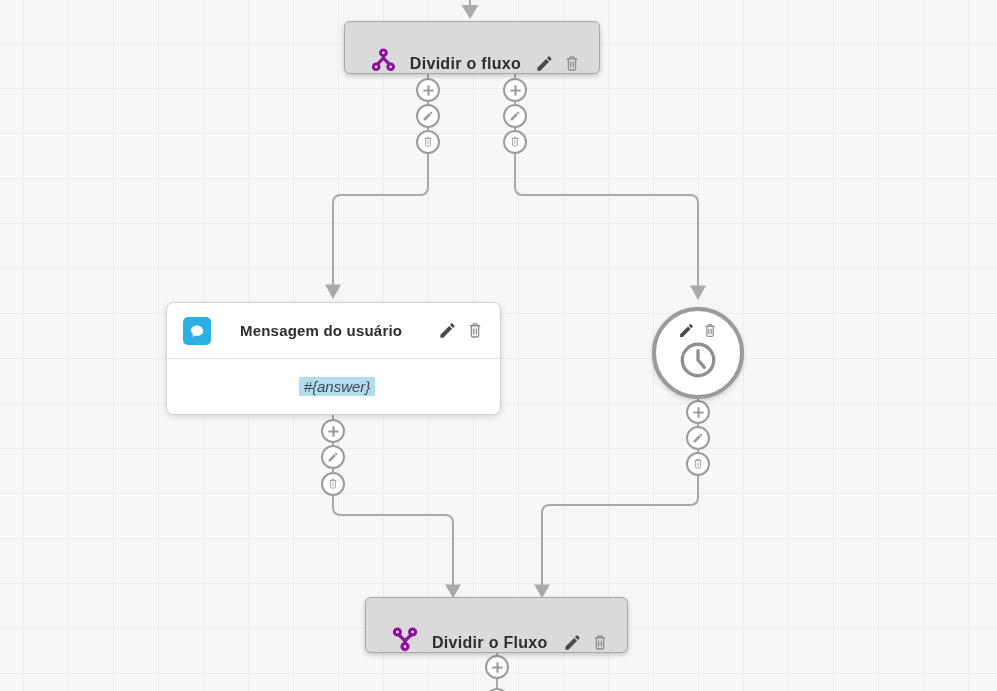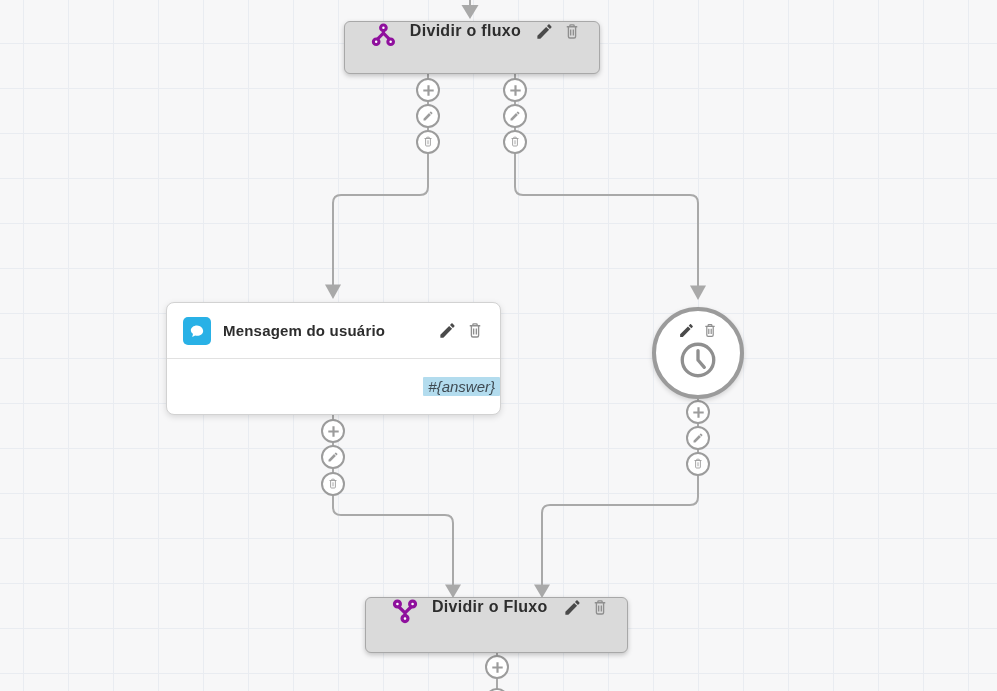--- a/index.html
+++ b/index.html
@@ -16,21 +16,21 @@
     background-position:23px 43px;
   }
 
   svg.wires { position:absolute; left:0; top:0; z-index:1; }
   svg.wires path { stroke:#a9a9a9; stroke-width:2; fill:none; }
   svg.wires polygon { fill:#a9a9a9; }
 
   
   .bar-node {
     position:absolute; z-index:3;
-    display:flex; align-items:flex-start; gap:14px;
+    display:flex; align-items:flex-end; gap:14px;
     background:#dadada;
     border:1px solid #a8a8a8;
     border-radius:6px;
     box-shadow:0 2px 5px rgba(0,0,0,.22);
     padding:0 18px 0 26px;
     cursor:move;
   }
   #split-node { left:344px; top:21px; width:256px; height:53px; }
   #merge-node { left:365px; top:597px; width:263px; height:56px; }
   .bar-title { font-size:16px; font-weight:bold; color:#2d2d2d; letter-spacing:.3px; white-space:nowrap; }
@@ -42,25 +42,25 @@
   .card-node {
     position:absolute; z-index:3;
     background:#ffffff;
     border:1px solid #d2d2d2;
     border-radius:8px;
     box-shadow:0 2px 6px rgba(0,0,0,.13);
     cursor:move;
   }
   #message-node { left:166px; top:302px; width:335px; height:113px; }
   .card-header {
-    height:56px; display:flex; align-items:center; gap:12px;
+    height:56px; display:flex; align-items:center; gap:29px;
     padding:0 16px; border-bottom:1px solid #e1e1e1;
   }
   .card-title { font-size:15px; font-weight:bold; color:#2d2d2d; letter-spacing:.2px; white-space:nowrap; }
-  .card-body { height:55px; display:flex; align-items:center; justify-content:flex-end;padding-left:7px; }
+  .card-body { height:55px; display:flex; align-items:center; justify-content:center;padding-left:7px; }
   .variable-chip {
     font-style:italic; font-size:15px; color:#3f4a52;
     background:#b3dcee; padding:1px 5px; border-radius:1px;
   }
   .type-badge {
     width:28px; height:28px; border-radius:5px; background:#29b1e6;
     display:flex; align-items:center; justify-content:center; flex:0 0 auto;
   }
 
   

